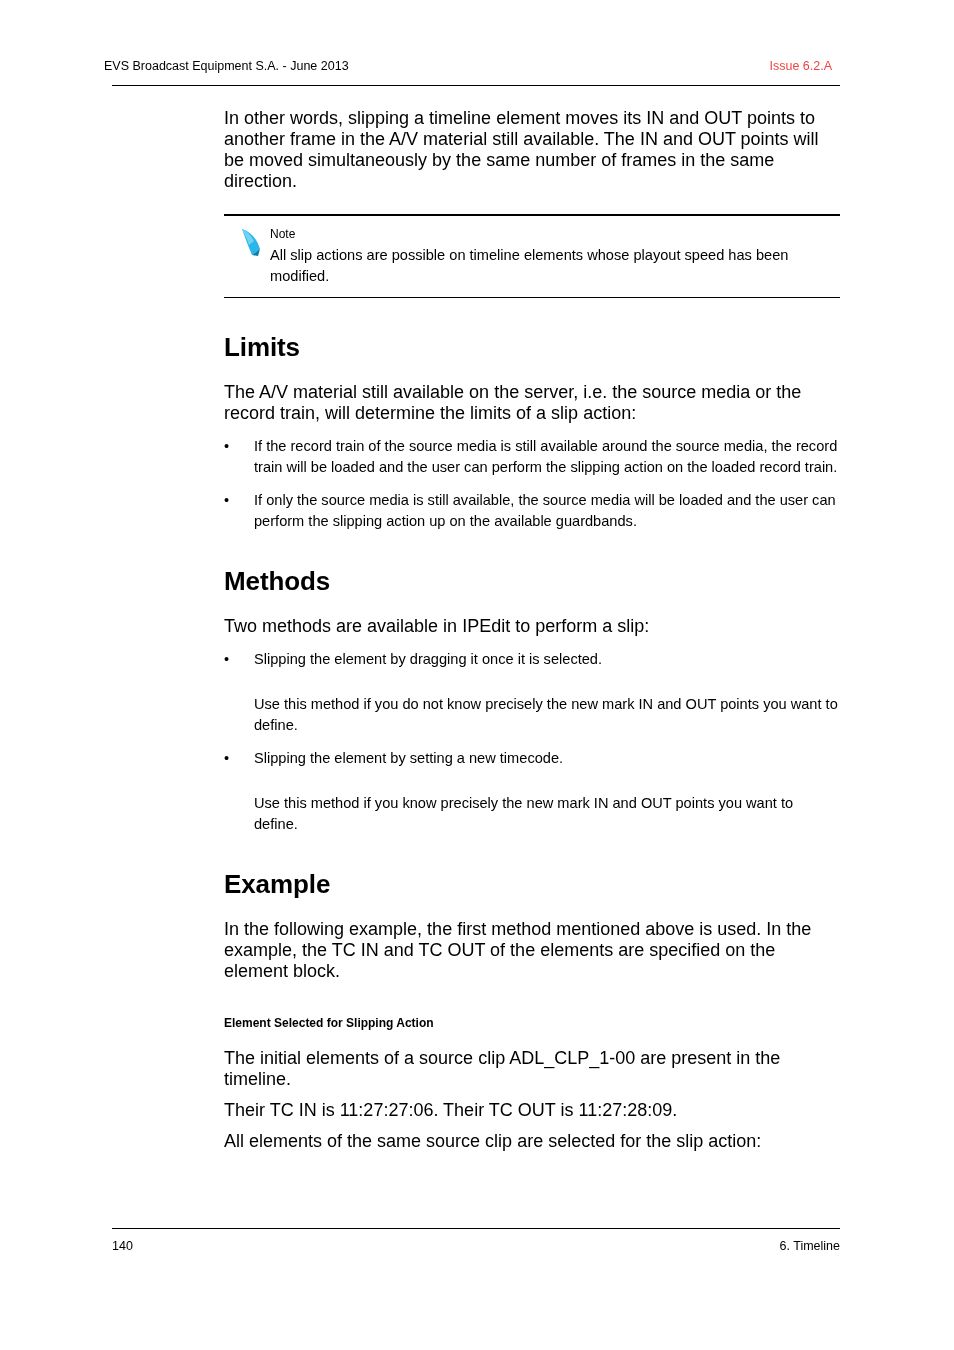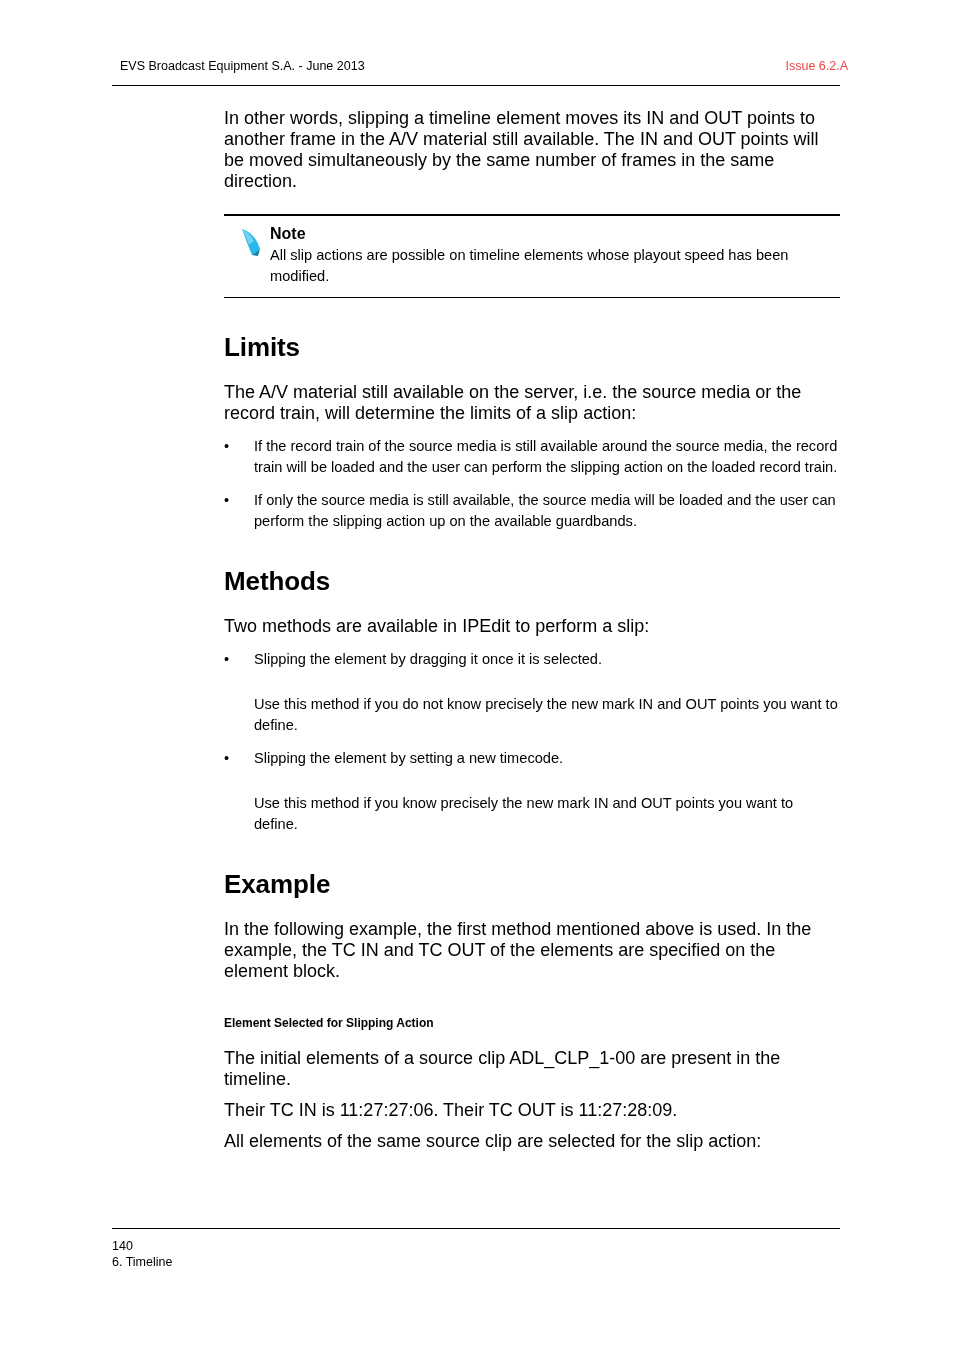--- a/index.html
+++ b/index.html
@@ -18,21 +18,21 @@
     position: absolute;
     left: 0; top: 0;
     width: 954px;
     height: 1350px;
     box-sizing: border-box;
   }
 
   
   .header {
     position: absolute;
-    left: 120px;
+    left: 104px;
     top: 58px;
     width: 728px;
     display: flex;
     justify-content: space-between;
     align-items: flex-end;
     font-size: 12.5px;
     line-height: 16px;
     color: #000;
   }
   .header-right { color: #ef4444; }
@@ -87,22 +87,22 @@
     position: relative;
     padding-top: 4px;
   }
   .note-icon svg { display: block; margin-left: 14px; }
   .note-text {
     flex: 1 1 auto;
     font-size: 14.6px;
     line-height: 21px;
   }
   .note-title {
-    font-weight: bold;
-    font-size: 16px;
+    font-weight: normal;
+    font-size: 12px;
     line-height: 20px;
     margin-bottom: 1px;
   }
 
   
   h1.h-major {
     font-size: 26px;
     line-height: 30px;
     font-weight: bold;
     margin: 34px 0 0 0;
@@ -151,21 +151,20 @@
   }
   .footer {
     position: absolute;
     left: 112px;
     top: 1238px;
     width: 728px;
     display: flex;
     justify-content: space-between;
     font-size: 12.5px;
     line-height: 16px;
-    flex-direction: column;
   }
 </style>
 </head>
 <body>
 
 <div class="page">
 
   <div class="header">
     <div class="header-left">EVS Broadcast Equipment S.A.  - June 2013</div>
     <div class="header-right">Issue 6.2.A</div>

